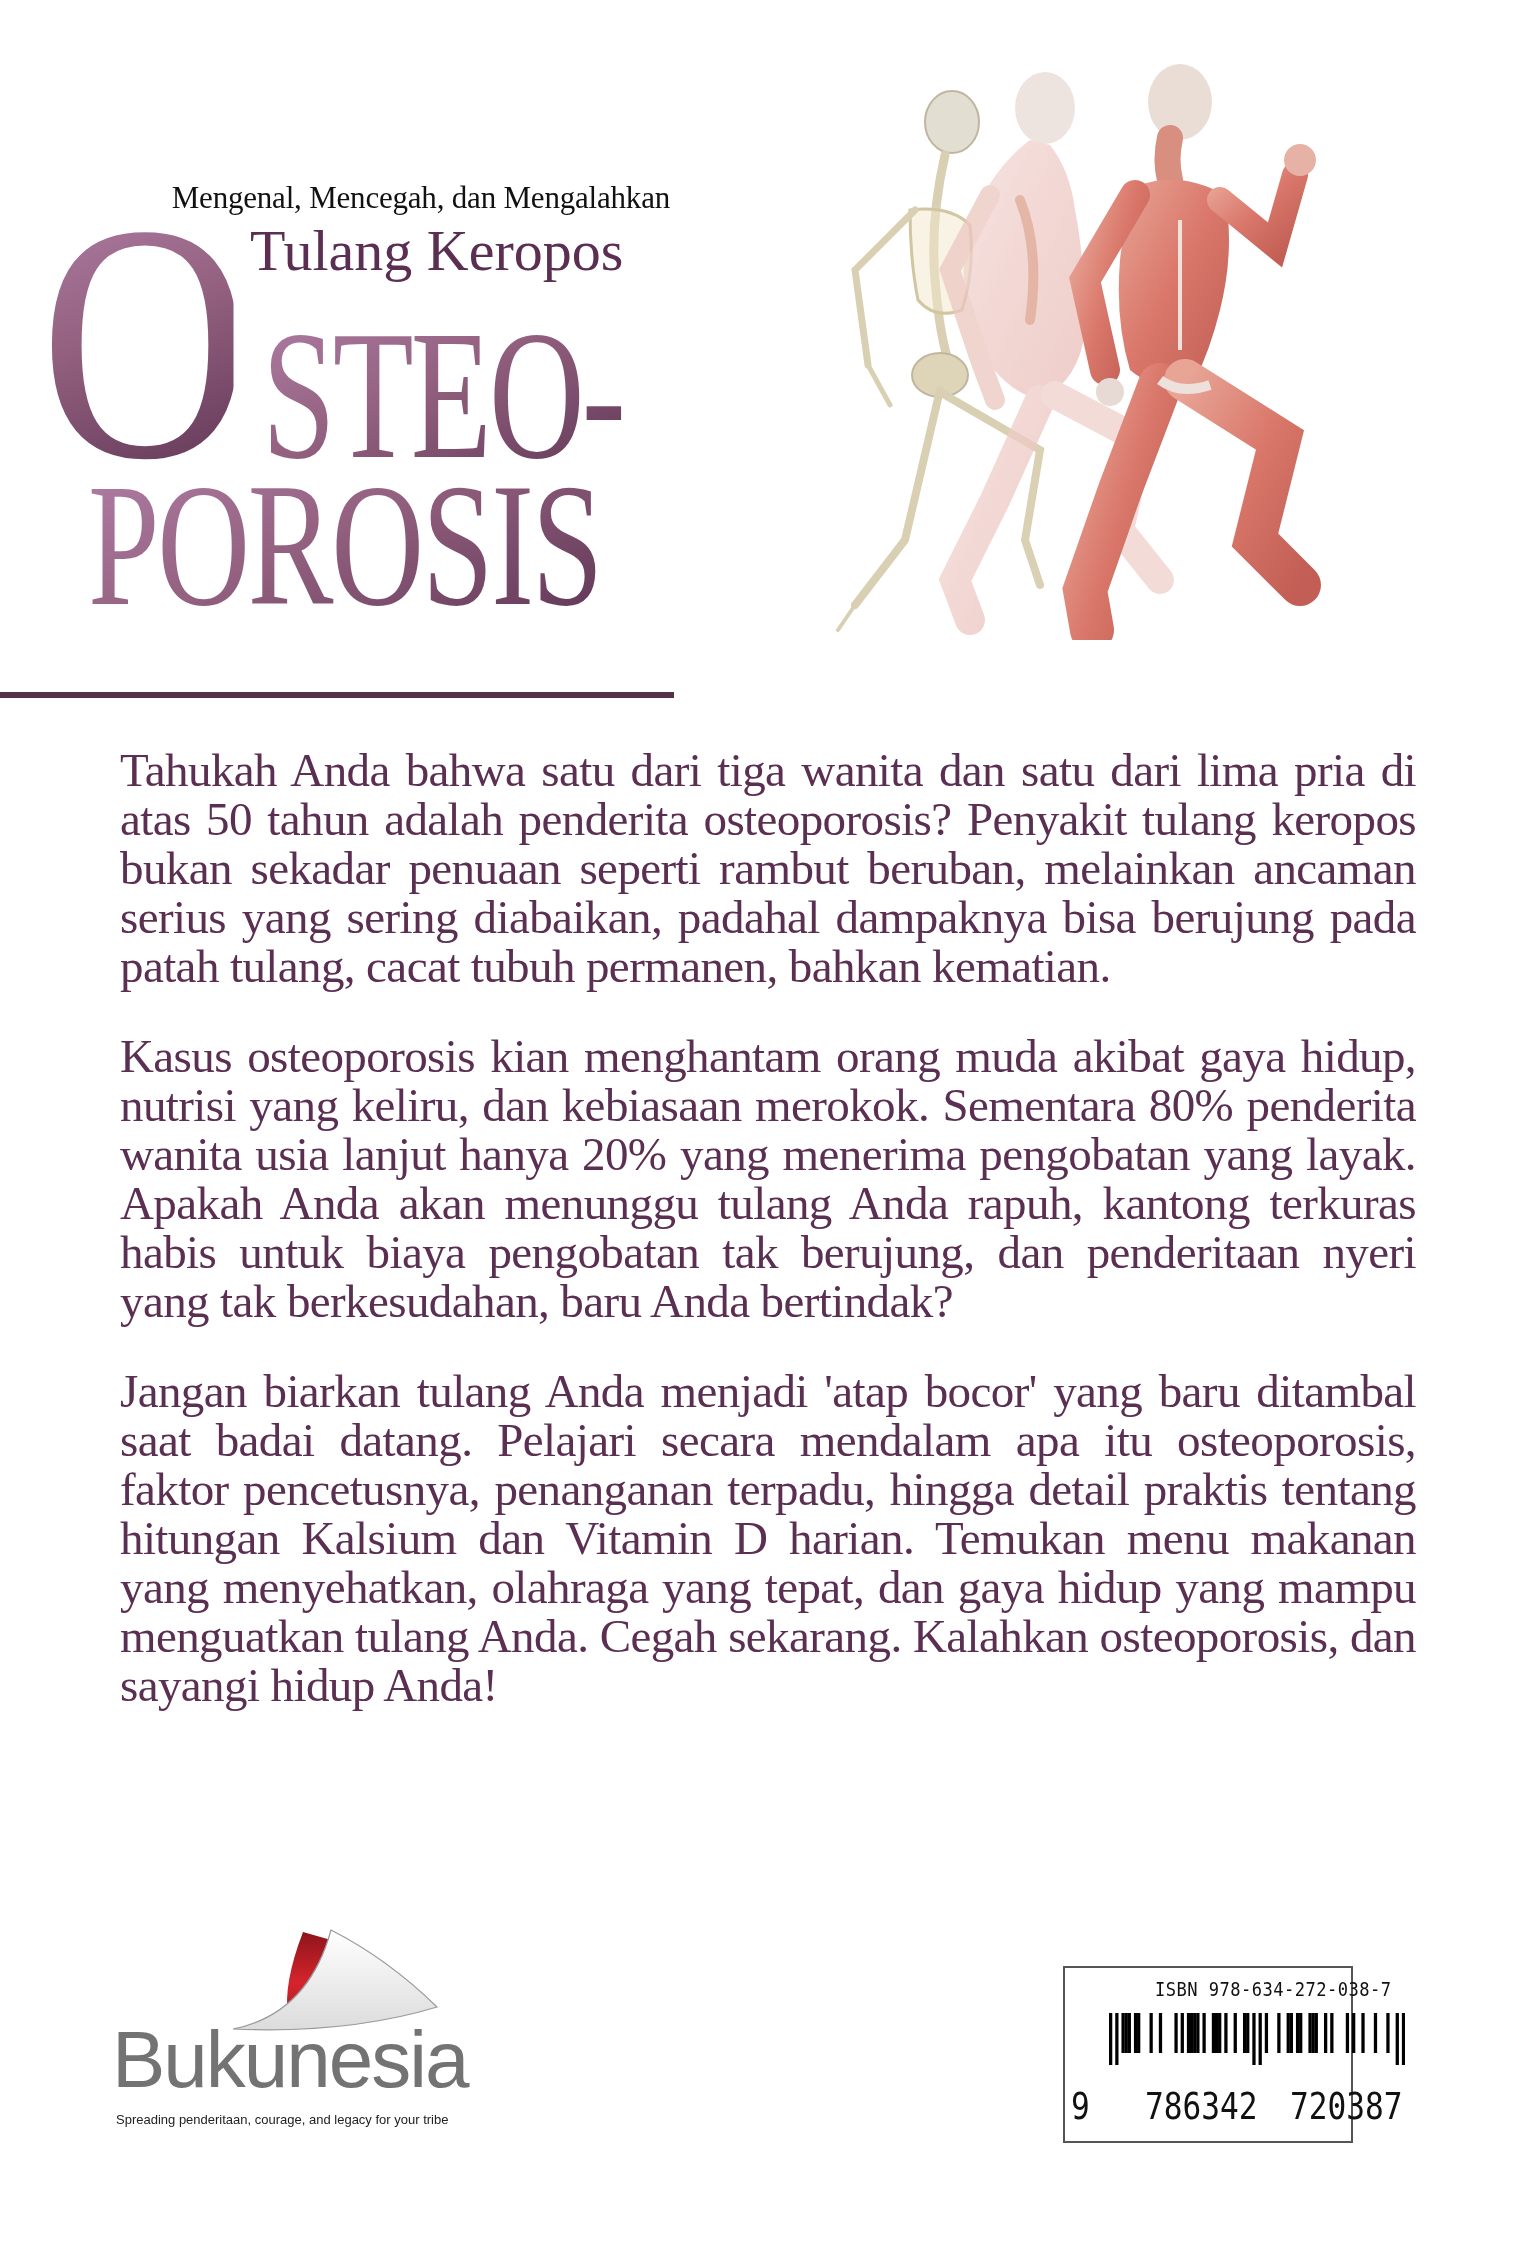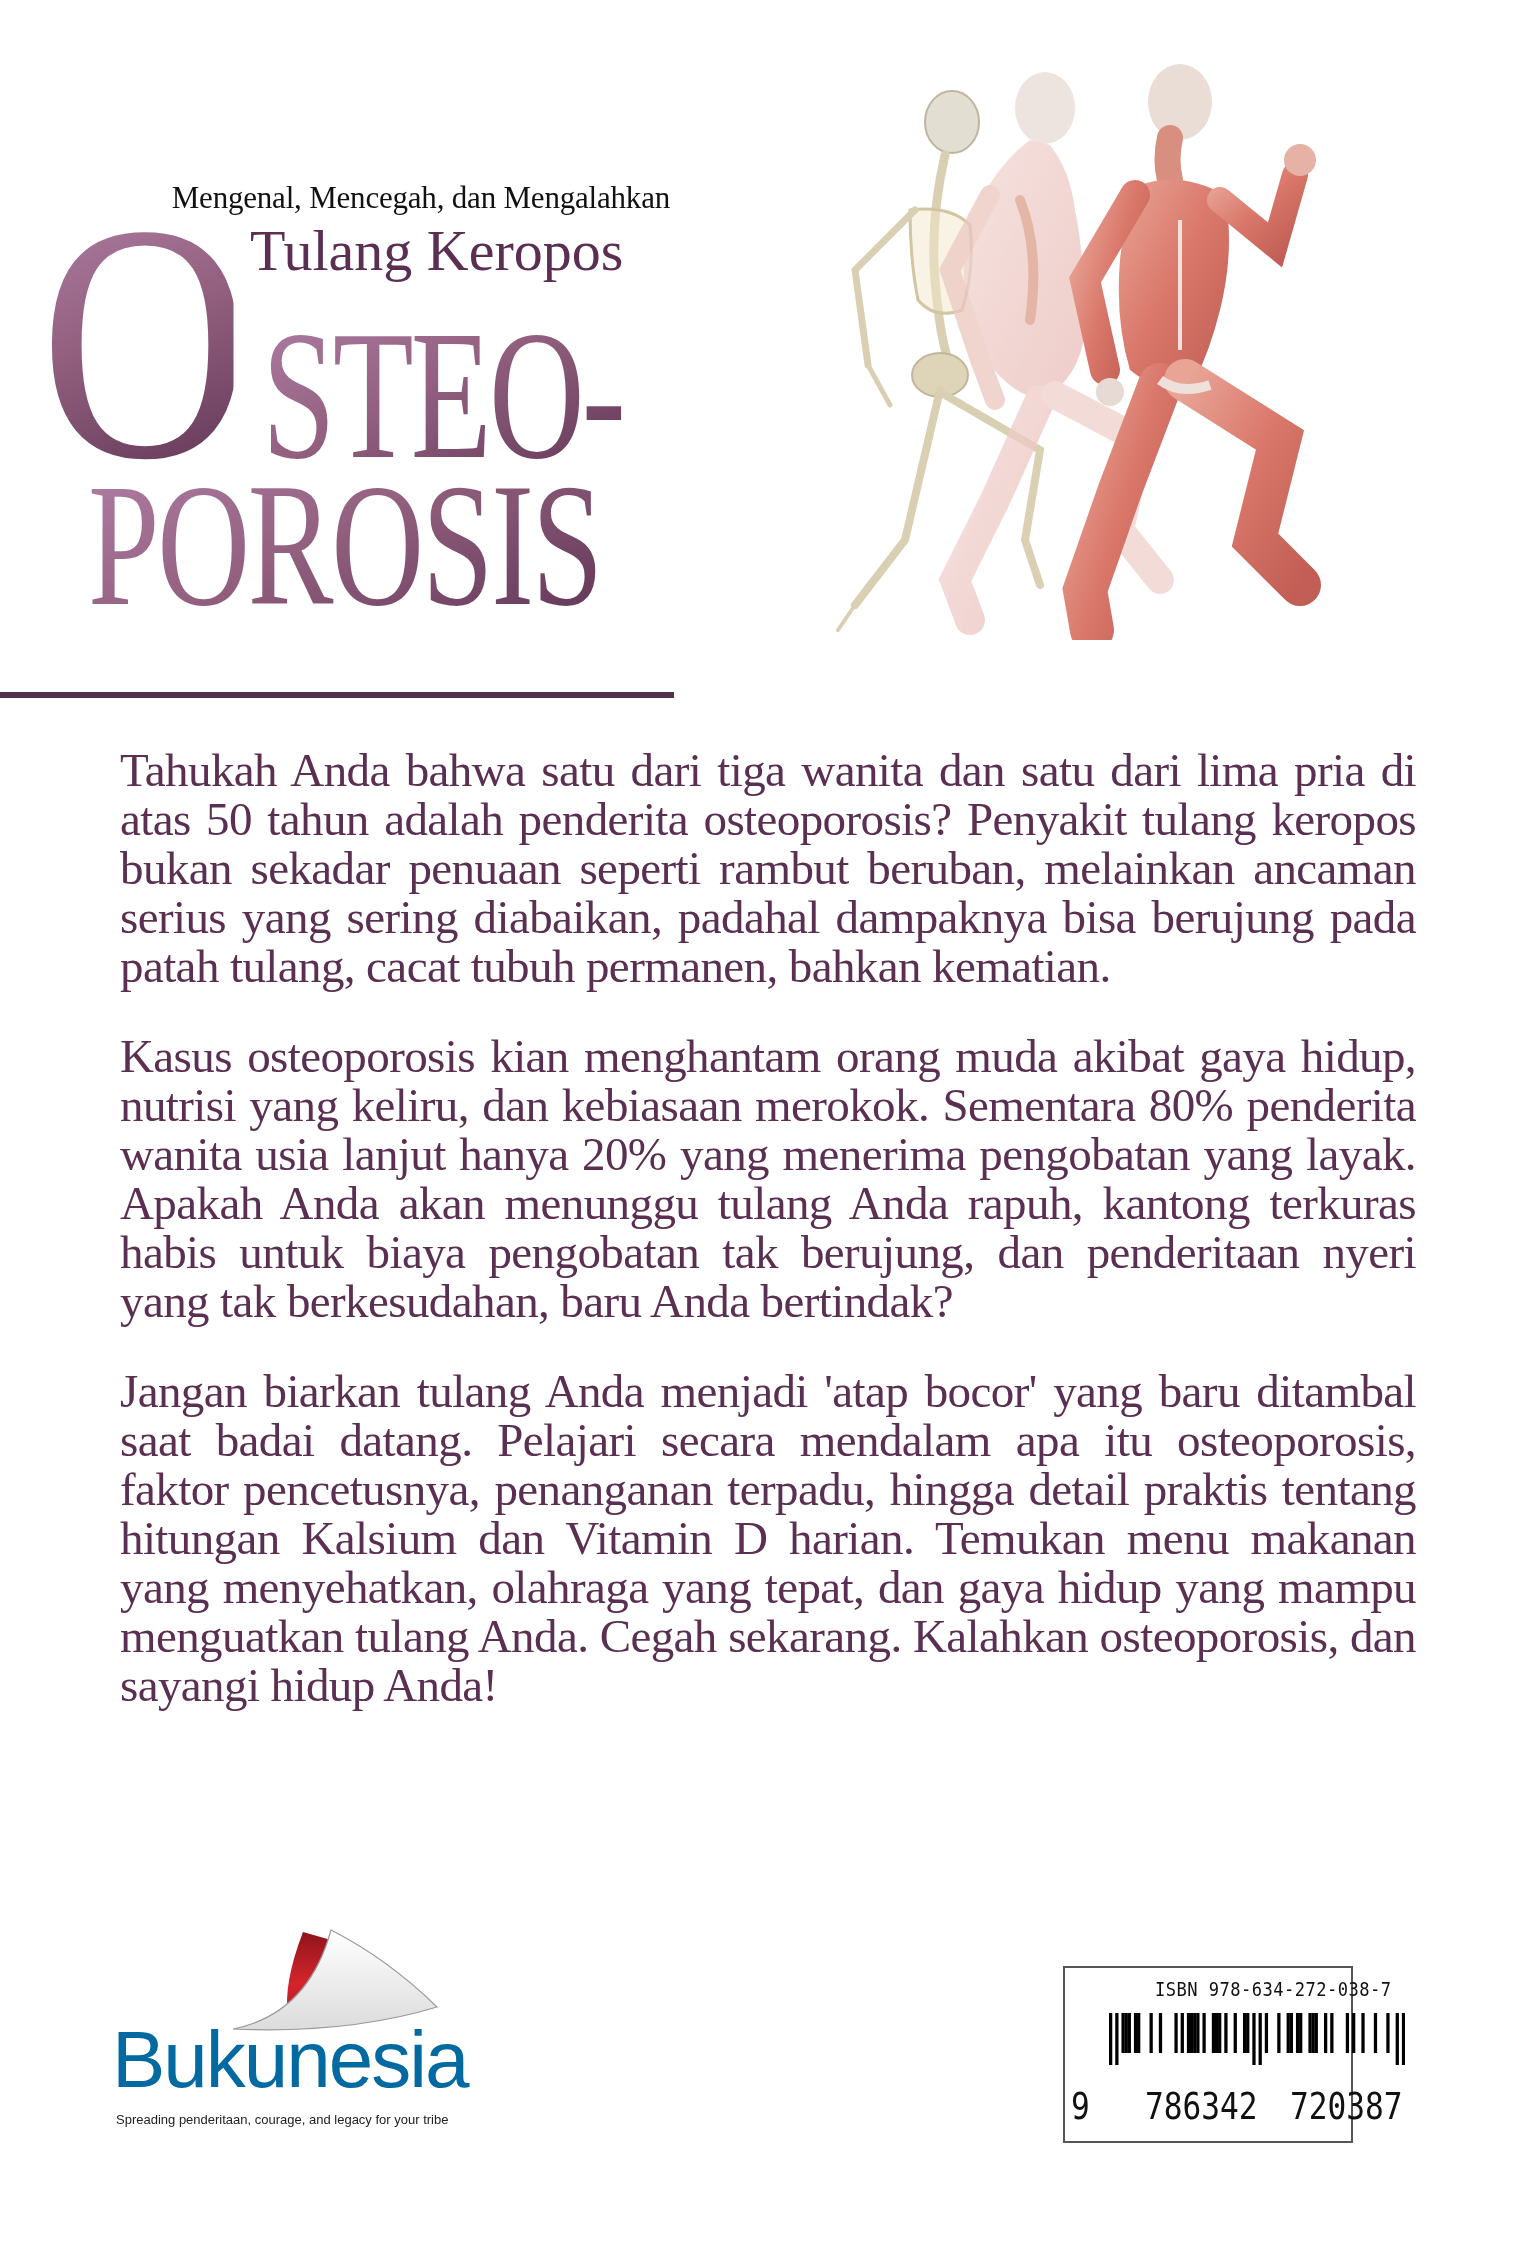--- a/index.html
+++ b/index.html
@@ -52,21 +52,21 @@
     font-family: "Liberation Serif", serif; font-size: 47px; line-height: 49px;
     color: #5b2f52; text-align: justify; letter-spacing: -0.6px;
   }
   .copy p { margin: 8px 0 41px 0; }
 
   
   .logo { left: 108px; top: 1920px; width: 380px; height: 220px; }
   .logo-word {
     position: absolute; left: 4px; top: 100px;
     font-family: "Liberation Sans", sans-serif; font-size: 80px; line-height: 80px;
-    color: #0369a1; letter-spacing: -2px; white-space: nowrap;
+    color: #737373; letter-spacing: -2px; white-space: nowrap;
   }
   .logo-tag {
     position: absolute; left: 8px; top: 192px;
     font-family: "Liberation Sans", sans-serif; font-size: 13px; color: #222; white-space: nowrap;
   }
 
   
   .barcode-box {
     left: 1063px; top: 1949px; width: 290px; height: 177px;
     border: 2px solid #555; background: #fff; box-sizing: border-box; margin-top: 17px;

